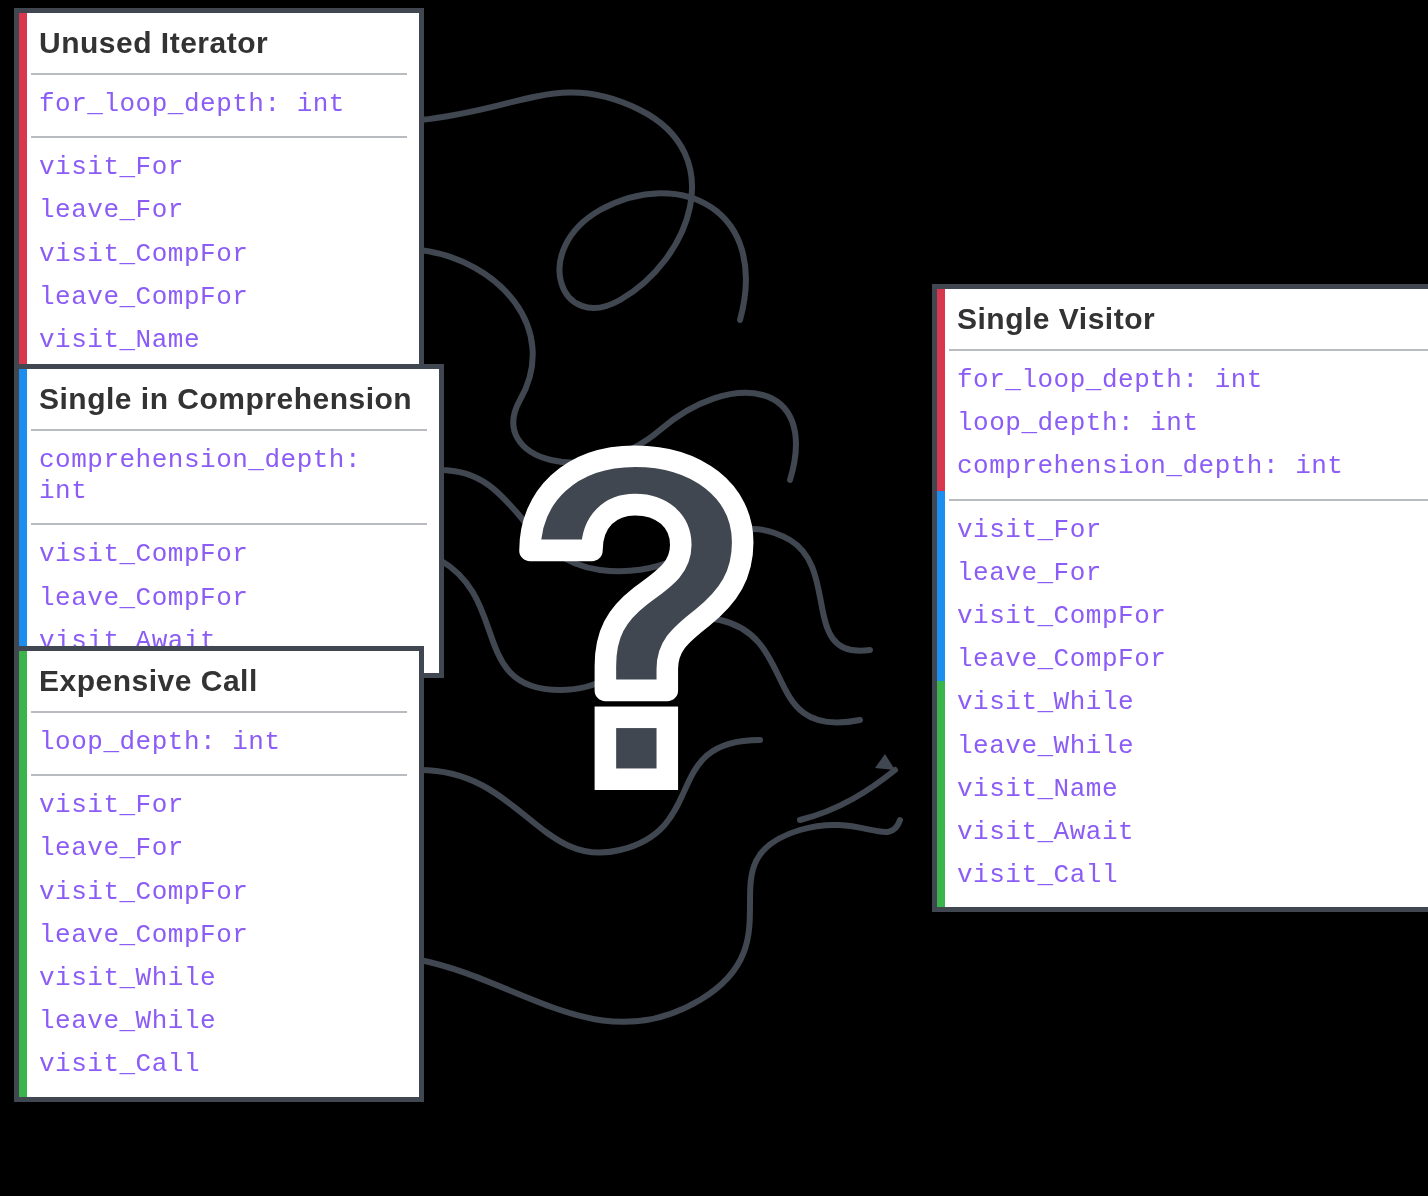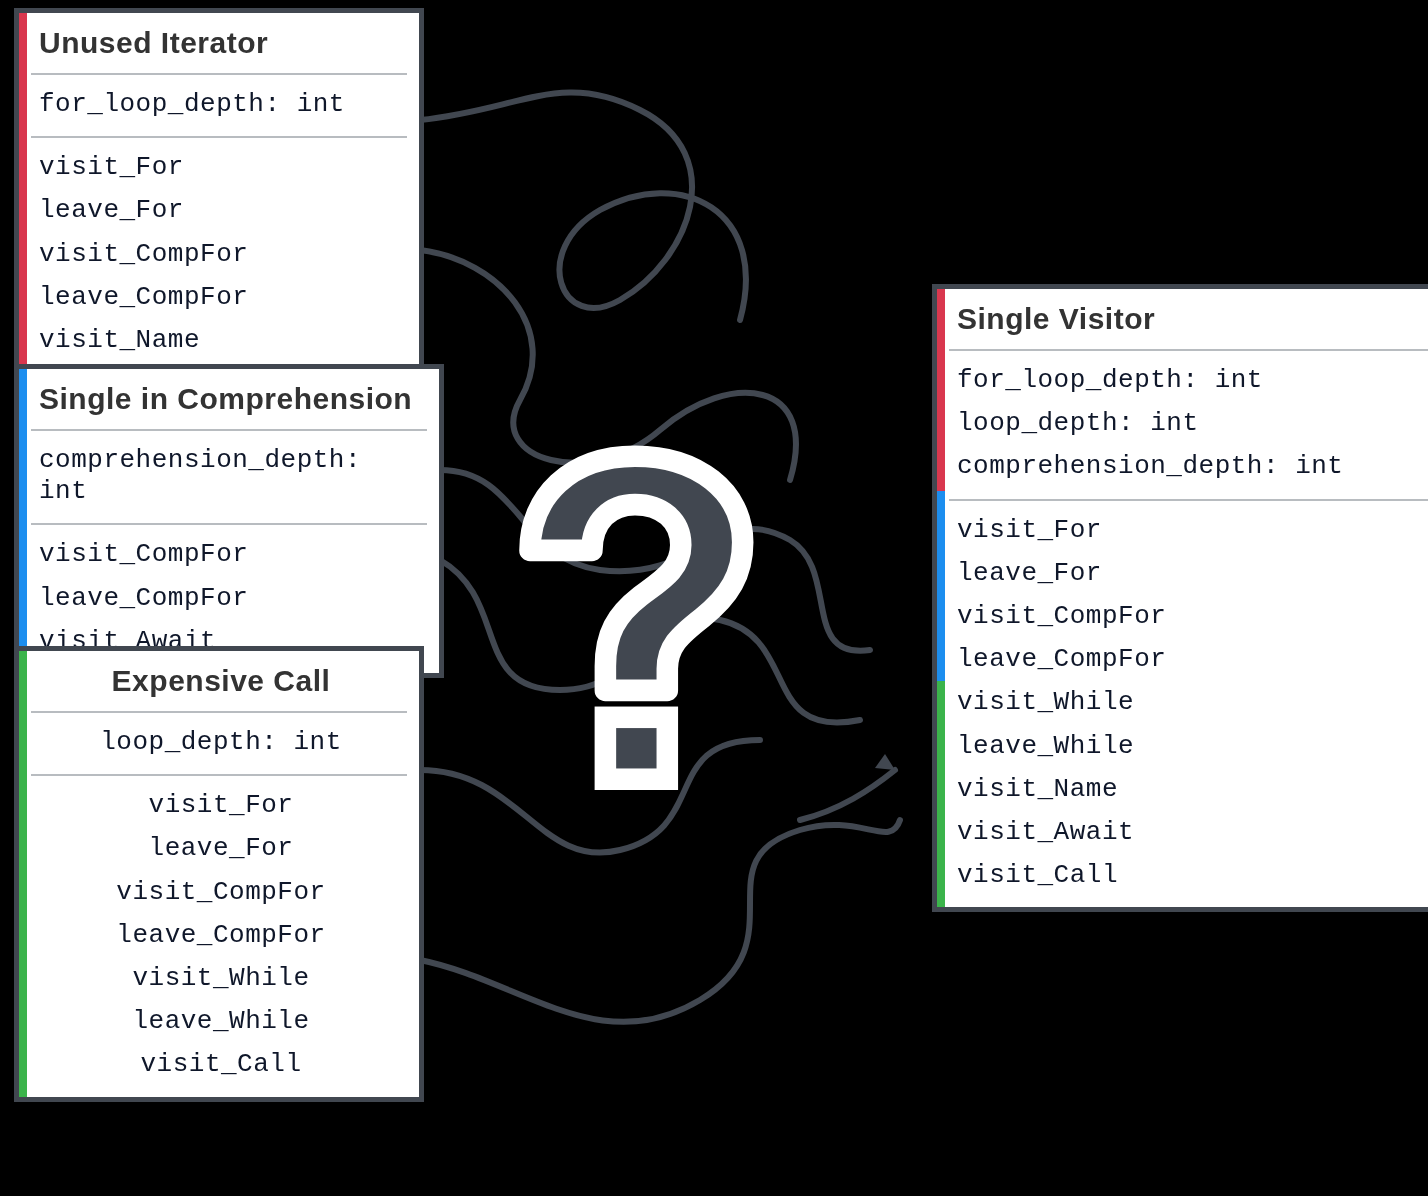--- a/index.html
+++ b/index.html
@@ -2,21 +2,21 @@
 <html><head>
 <meta charset="utf-8">
 <style>
   html,body{margin:0;padding:0;background:#000;width:1428px;height:1196px;overflow:hidden;font-family:Helvetica,Arial,sans-serif}
   .stage{position:relative;width:1156px;height:1196px}
   .box{position:absolute;background:#fff;border:5px solid #414750;color:#414750;line-height:1.2}
   .box .stripe{position:absolute;left:0;top:0;width:8px;bottom:0}
   .box .title{font-weight:700;font-size:30px;letter-spacing:.5px;padding:12px 16px 12px 20px;color:#333}
   .box .rule{border-top:2px solid #b8bcc0;margin:0 12px}
   .box .attrs,.box .methods{padding:8px 16px 10px 20px}
-  .box .mono{font-family:"Courier New",monospace;font-size:26px;color:#0f172a;padding:6px 0;letter-spacing:.5px}
+  .box .mono{font-family:"Courier New",monospace;font-size:26px;color:#8b5cf6;padding:6px 0;letter-spacing:.5px}
   .tangle{position:absolute;pointer-events:none}
   .qmark{position:absolute;left:490px;top:440px;width:290px;height:350px;pointer-events:none}
   
   .seg{position:absolute;left:0;width:8px}
 </style>
 </head>
 <body>
 <div class="stage">
 
 <svg class="tangle" width="1428" height="1196" viewBox="0 0 1428 1196">
@@ -81,21 +81,21 @@
     <div class="mono">comprehension_depth: int</div>
   </div>
   <div class="rule"></div>
   <div class="methods">
     <div class="mono">visit_CompFor</div>
     <div class="mono">leave_CompFor</div>
     <div class="mono">visit_Await</div>
   </div>
 </div>
 
-<div class="box" style="left:14px;top:646px;width:400px;text-align:center;">
+<div class="box" style="left:14px;top:646px;width:400px;">
   <div class="stripe" style="background:#3BB44B"></div>
   <div class="title">Expensive Call</div>
   <div class="rule"></div>
   <div class="attrs">
     <div class="mono">loop_depth: int</div>
   </div>
   <div class="rule"></div>
   <div class="methods">
     <div class="mono">visit_For</div>
     <div class="mono">leave_For</div>

